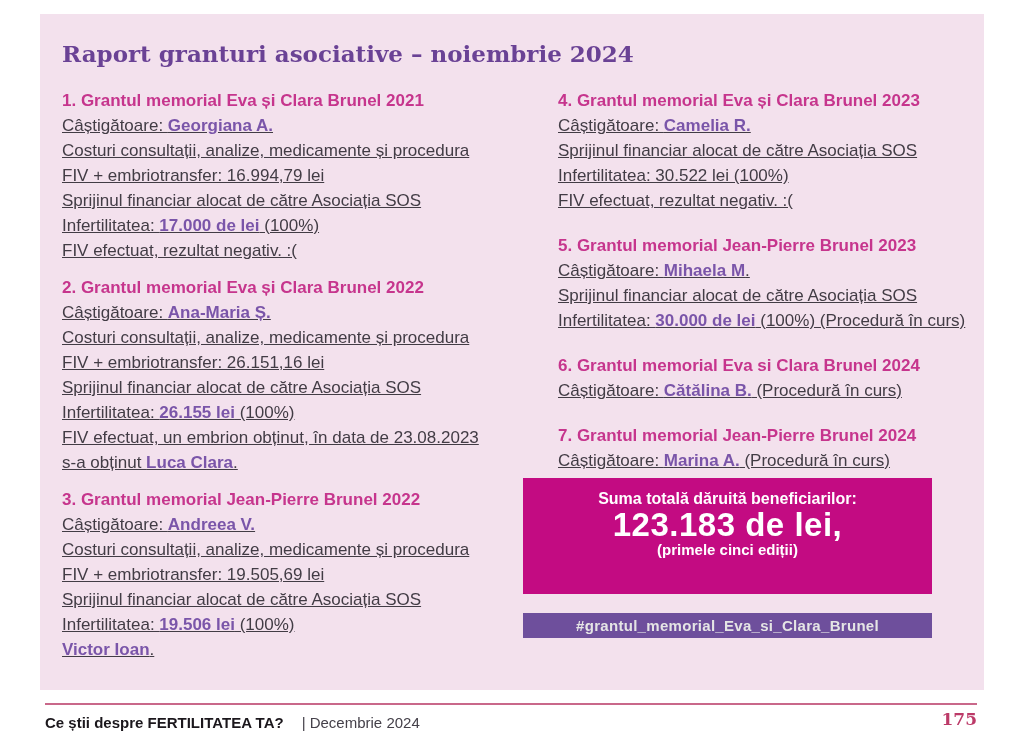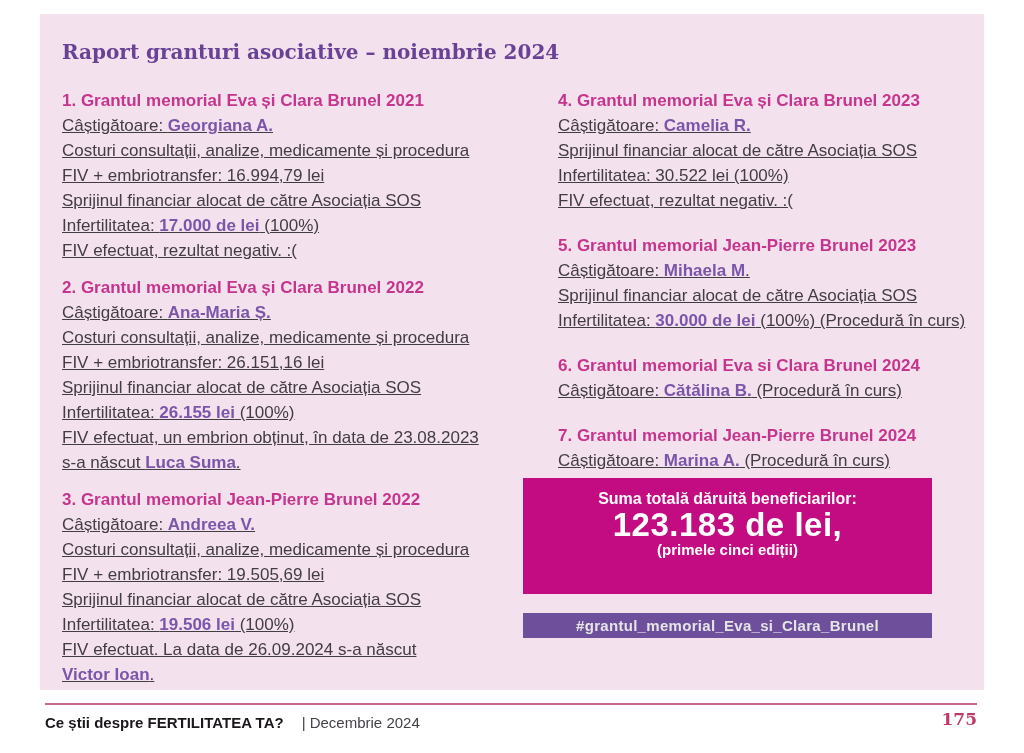--- a/index.html
+++ b/index.html
@@ -14,21 +14,21 @@
     position: absolute;
     left: 40px; top: 14px;
     width: 944px; height: 676px;
     background: #f3e1ed;
   }
   .title {
     position: absolute;
     left: 22px; top: 26px;
     margin: 0;
     font-family: "DejaVu Serif", serif;
-    font-size: 20px;
+    font-size: 23px;
     font-weight: bold;
     color: #6a4295;
     letter-spacing: 0px;
     white-space: nowrap;
   }
   .col {
     position: absolute;
     top: 74px;
   }
   .col-left  { left: 22px;  width: 462px; }
@@ -121,30 +121,29 @@
           <div class="entry-line"><span>FIV efectuat, rezultat negativ. :(</span></div>
         </div>
         <div class="entry">
           <div class="entry-heading">2. Grantul memorial Eva și Clara Brunel 2022</div>
           <div class="entry-line"><span>Câștigătoare: </span><span class="hl">Ana-Maria Ș.</span></div>
           <div class="entry-line"><span>Costuri consultații, analize, medicamente și procedura</span></div>
           <div class="entry-line"><span>FIV + embriotransfer: 26.151,16 lei</span></div>
           <div class="entry-line"><span>Sprijinul financiar alocat de către Asociația SOS</span></div>
           <div class="entry-line"><span>Infertilitatea: </span><span class="hl">26.155 lei</span><span> (100%)</span></div>
           <div class="entry-line"><span>FIV efectuat, un embrion obținut, în data de 23.08.2023</span></div>
-          <div class="entry-line"><span>s-a născut </span><span class="hl">Luca Suma</span><span>.</span></div>
+          <div class="entry-line"><span>s-a obținut </span><span class="hl">Luca Clara</span><span>.</span></div>
         </div>
         <div class="entry">
           <div class="entry-heading">3. Grantul memorial Jean-Pierre Brunel 2022</div>
           <div class="entry-line"><span>Câștigătoare: </span><span class="hl">Andreea V.</span></div>
           <div class="entry-line"><span>Costuri consultații, analize, medicamente și procedura</span></div>
           <div class="entry-line"><span>FIV + embriotransfer: 19.505,69 lei</span></div>
           <div class="entry-line"><span>Sprijinul financiar alocat de către Asociația SOS</span></div>
           <div class="entry-line"><span>Infertilitatea: </span><span class="hl">19.506 lei</span><span> (100%)</span></div>
-          <div class="entry-line"><span>FIV efectuat. La data de 26.09.2024 s-a născut</span></div>
           <div class="entry-line"><span class="hl">Victor Ioan</span><span>.</span></div>
         </div>
       </div>
     <div class="col col-right" id="col-right">
         <div class="entry">
           <div class="entry-heading">4. Grantul memorial Eva și Clara Brunel 2023</div>
           <div class="entry-line"><span>Câștigătoare: </span><span class="hl">Camelia R.</span></div>
           <div class="entry-line"><span>Sprijinul financiar alocat de către Asociația SOS</span></div>
           <div class="entry-line"><span>Infertilitatea: 30.522 lei (100%)</span></div>
           <div class="entry-line"><span>FIV efectuat, rezultat negativ. :(</span></div>

